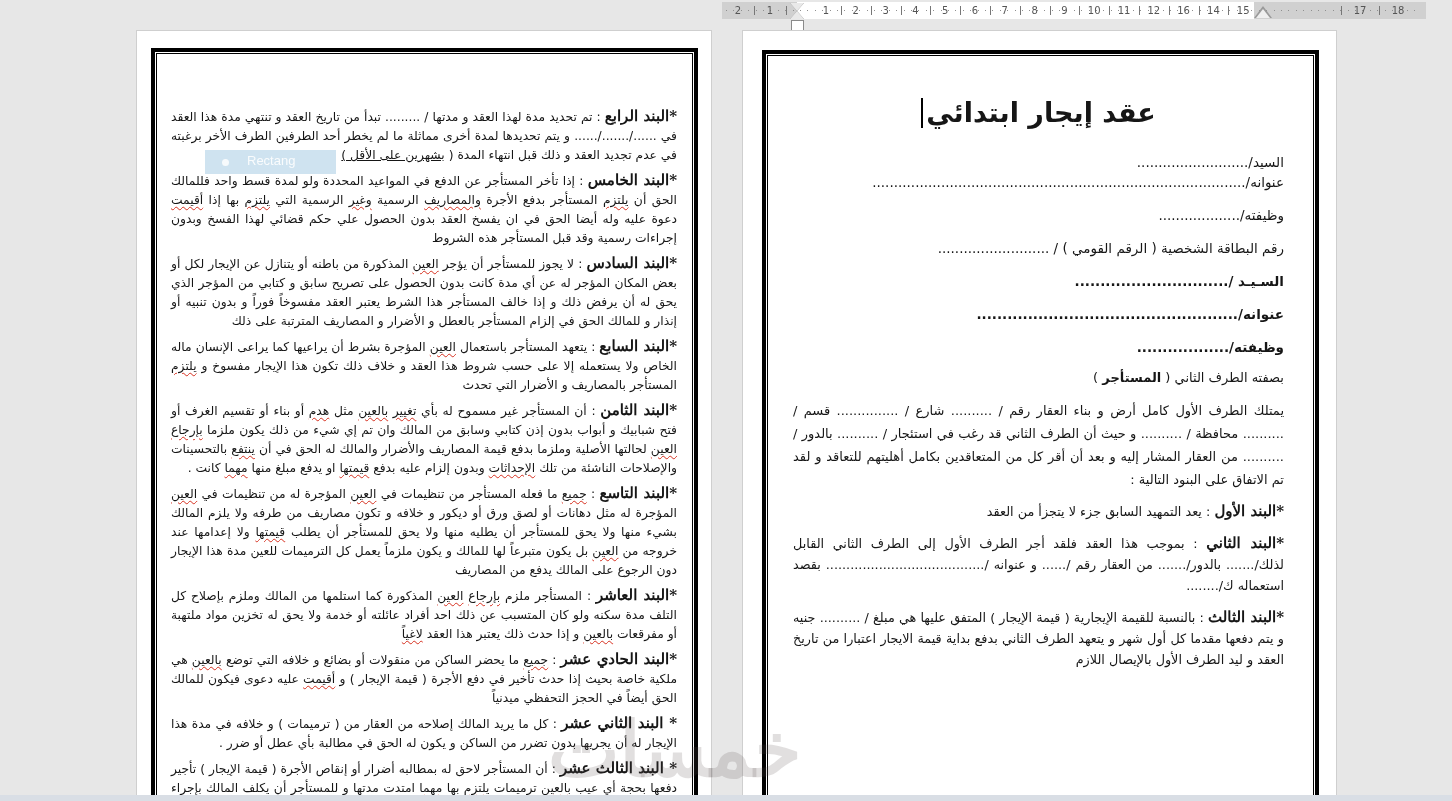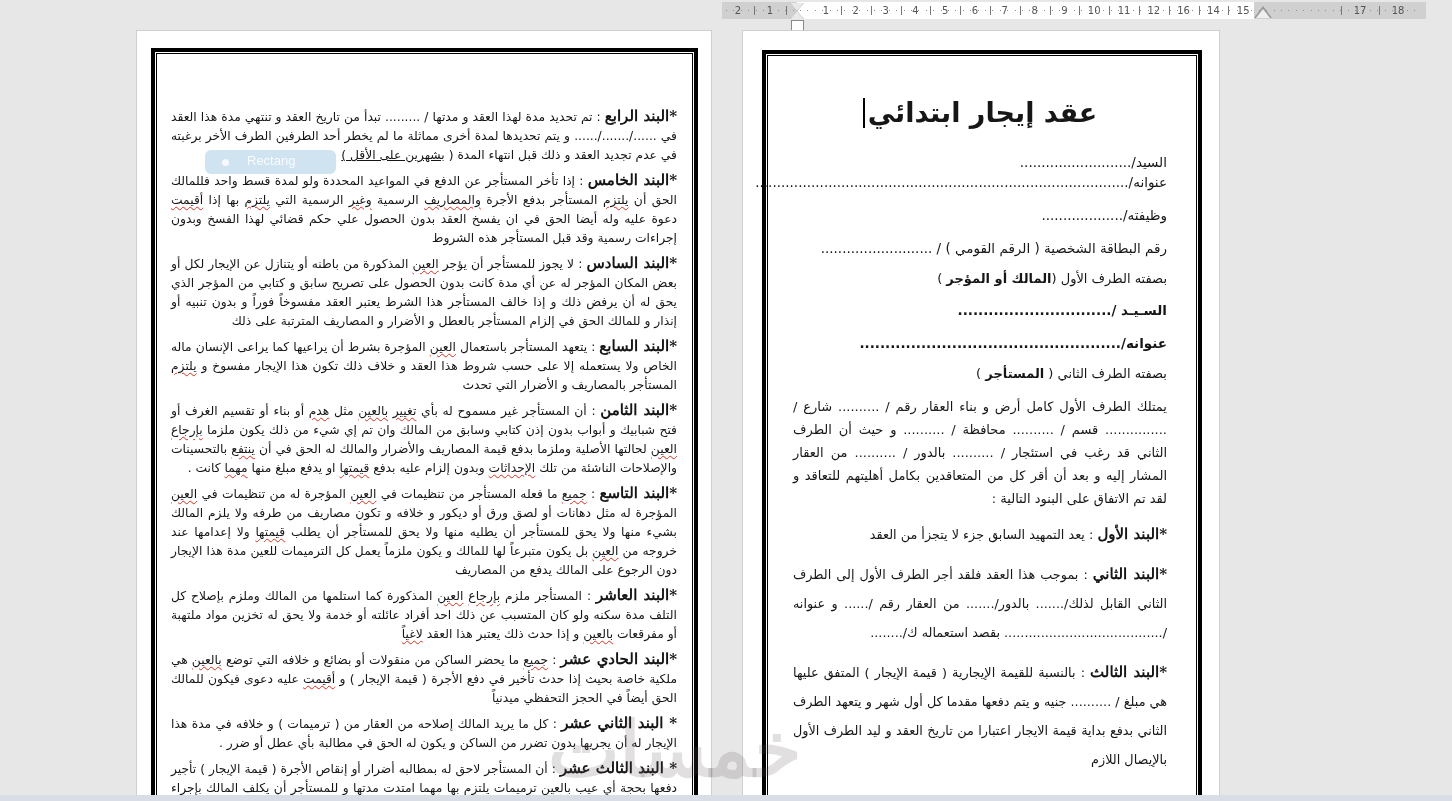--- a/index.html
+++ b/index.html
@@ -29,44 +29,44 @@
     filter:drop-shadow(0 0 0.5px #777);}
   .marker-box{position:absolute;left:791px;top:20px;width:11px;height:9px;background:#fff;border:1px solid #8a8a8a;}
   .marker-tri{position:absolute;left:1254px;top:6px;width:0;height:0;
     border-left:9px solid transparent;border-right:9px solid transparent;border-bottom:12px solid #9a9a9a;}
   .marker-tri::after{content:"";position:absolute;left:-7px;top:2.5px;width:0;height:0;
     border-left:7px solid transparent;border-right:7px solid transparent;border-bottom:9.5px solid #efefef;}
   
   .page{position:absolute;top:30px;background:var(--page-bg);height:771px;overflow:hidden;
     border:1px solid #cfcfcf;border-bottom:none;box-sizing:border-box;direction:rtl;}
   #page-left{left:136px;width:576px;}
-  #page-right{left:742px;width:478px;}
+  #page-right{left:742px;width:595px;}
   .frame{position:absolute;border:4px solid #000;box-sizing:border-box;}
   .frame::after{content:"";position:absolute;inset:1px;border:1px solid #000;}
   #page-left .frame{left:14px;right:13px;top:17px;height:790px;}
   #page-right .frame{left:19px;right:17px;top:19px;height:790px;}
   
   .p1-content{position:absolute;top:66px;right:52px;left:50px;text-align:right;}
   .doc-title{font-size:27px;font-weight:bold;text-align:center;margin-bottom:24px;letter-spacing:0;}
   .cursor{display:inline-block;width:2px;height:30px;background:#000;vertical-align:-6px;margin-right:3px;}
   .field{font-size:13.5px;line-height:20px;margin-bottom:13px;}
   .capacity{font-size:13px;margin:6px 0 14px;}
   .bold{font-weight:bold;}
   .tamheed{font-size:15.5px;font-weight:bold;text-decoration:underline;text-align:center;margin:10px 0 16px;}
   .preamble{font-size:13px;line-height:23px;text-align:justify;text-align-last:right;margin-bottom:10px;}
   .clause{font-size:12.8px;line-height:19px;text-align:justify;text-align-last:right;margin:0 0 9px;}
   .clause .ch{font-weight:bold;font-size:15px;font-family:"DejaVu Serif",serif;}
-  #page-right .clause{line-height:29px;margin-bottom:11px;}
+  #page-right .clause{line-height:21px;margin-bottom:11px;}
   
   .p2-content{position:absolute;top:76px;right:34px;left:34px;text-align:right;}
   #page-left .clause{font-size:12.3px;line-height:19px;margin-bottom:6px;}
   .u{text-decoration:underline;margin-left:29px;}
   .sq{text-decoration:underline;text-decoration-style:wavy;text-decoration-color:var(--squiggle);text-decoration-thickness:1px;text-underline-offset:2px;}
   
-  .tooltip{position:absolute;left:205px;top:150px;width:131px;height:24px;border-radius:6px;
+  .tooltip{position:absolute;left:205px;top:150px;width:131px;height:24px;border-radius:0;
     background:var(--tooltip);opacity:0.55;overflow:hidden;white-space:nowrap;z-index:5;}
   .tooltip .dot{position:absolute;left:17px;top:9px;width:7px;height:7px;border-radius:50%;background:#f2f7fa;}
   .tooltip .tl{position:absolute;left:42px;top:3px;font-size:13px;color:#ffffff;opacity:0.9;font-family:"Liberation Sans",sans-serif;}
   .watermark{position:absolute;left:548px;top:712px;font-size:76px;font-weight:bold;
     color:rgba(90,80,75,0.18);z-index:6;line-height:1;direction:rtl;font-family:Liberation Serif, serif;}
   .statusbar{position:absolute;left:0;bottom:0;width:1452px;height:6px;background:var(--statusbar);z-index:7;}
 </style>
 </head>
 <body style="--canvas-bg: #e7e7e7; --page-bg: #ffffff; --squiggle-red: #d63020; --tooltip-blue: #a9cde4;">
 
@@ -134,24 +134,24 @@
 
 <div class="page" id="page-right">
   <div class="frame"></div>
   <div class="p1-content">
     <div class="doc-title"><span>عقد إيجار ابتدائي</span><span class="cursor"></span></div>
     <div id="p1-intro">
         <div class="field">السيد/..........................            عنوانه/.......................................................................................</div>
         <div class="field">وظيفته/...................</div>
         <div class="field">رقم البطاقة الشخصية ( الرقم القومي ) / ..........................</div>
       </div>
-    <div class="capacity">بصفته الطرف الأول (<b>المالك أو المؤجر</b> )</div>
     <div id="p1-party2" class="bold">
         <div class="field">السـيـد /..............................</div>
         <div class="field">عنوانه/...................................................</div>
+        <div class="field">وظيفته/..................</div>
       </div>
     <div class="capacity">بصفته الطرف الثاني ( <b>المستأجر</b> )</div>
     <div class="preamble">يمتلك الطرف الأول كامل أرض و بناء العقار رقم / .......... شارع / ............... قسم / .......... محافظة / .......... و حيث أن الطرف الثاني قد رغب في استئجار / .......... بالدور / ..........  من العقار المشار إليه و بعد أن أقر كل من المتعاقدين بكامل أهليتهم للتعاقد و لقد تم الاتفاق على البنود التالية :</div>
     <div id="p1-clauses">
         <p class="clause"><span class="ch">*البند الأول</span><span class="cb"> : يعد التمهيد السابق جزء لا يتجزأ من العقد</span></p>
         <p class="clause"><span class="ch">*البند الثاني</span><span class="cb"> : بموجب هذا العقد فلقد أجر الطرف الأول إلى الطرف الثاني القابل لذلك/....... بالدور/....... من العقار رقم /...... و عنوانه /....................................... بقصد استعماله ك/........</span></p>
         <p class="clause"><span class="ch">*البند الثالث</span><span class="cb"> : بالنسبة للقيمة الإيجارية ( قيمة الإيجار ) المتفق عليها هي مبلغ / .......... جنيه و يتم دفعها مقدما كل أول شهر و يتعهد الطرف الثاني بدفع بداية قيمة الايجار اعتبارا من تاريخ العقد و ليد الطرف الأول بالإيصال اللازم</span></p>
       </div>
   </div>
 </div>

